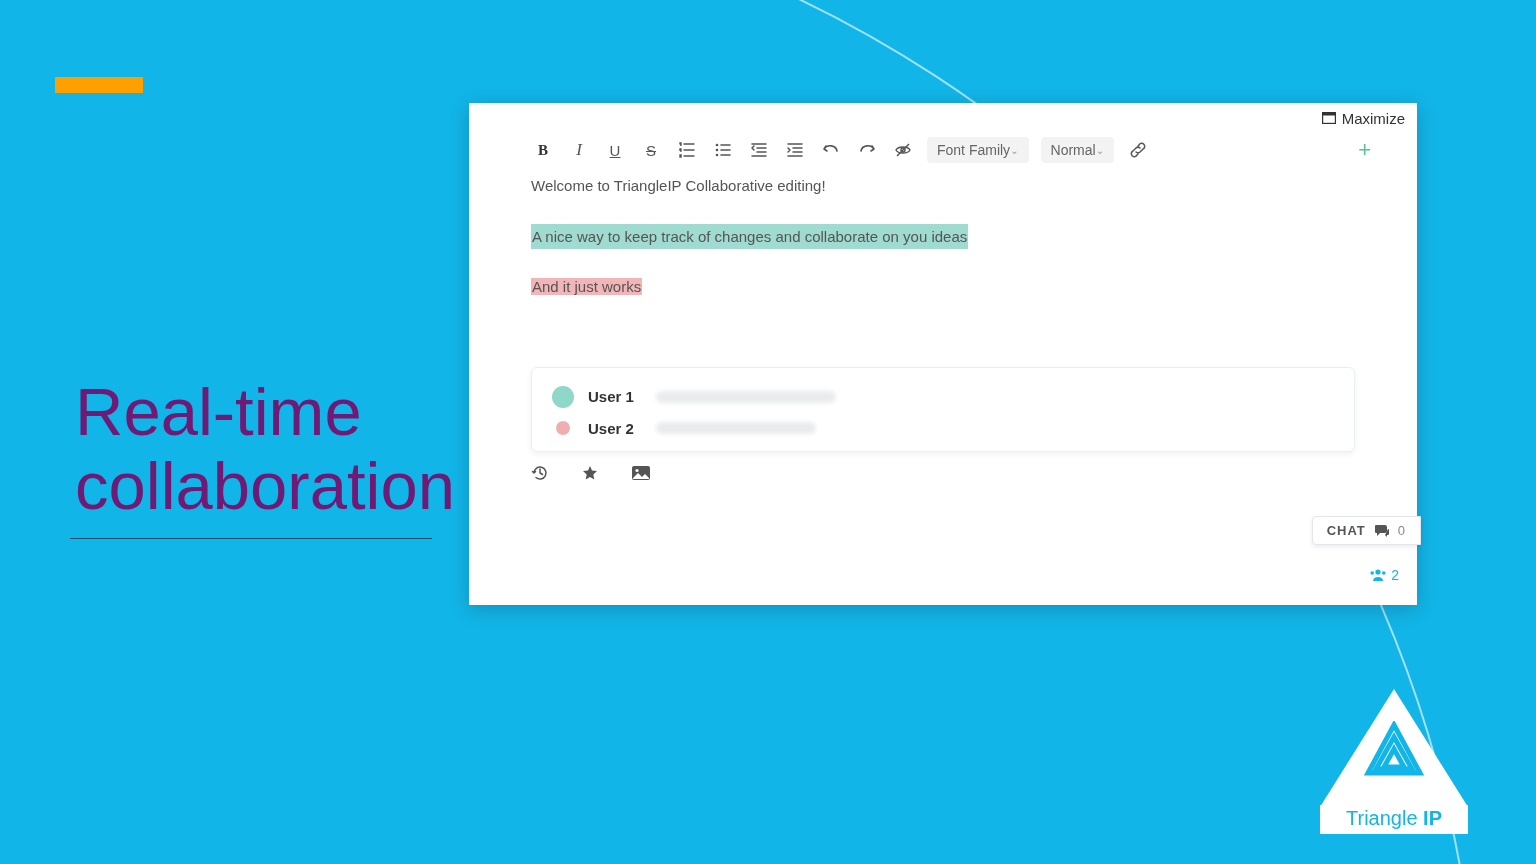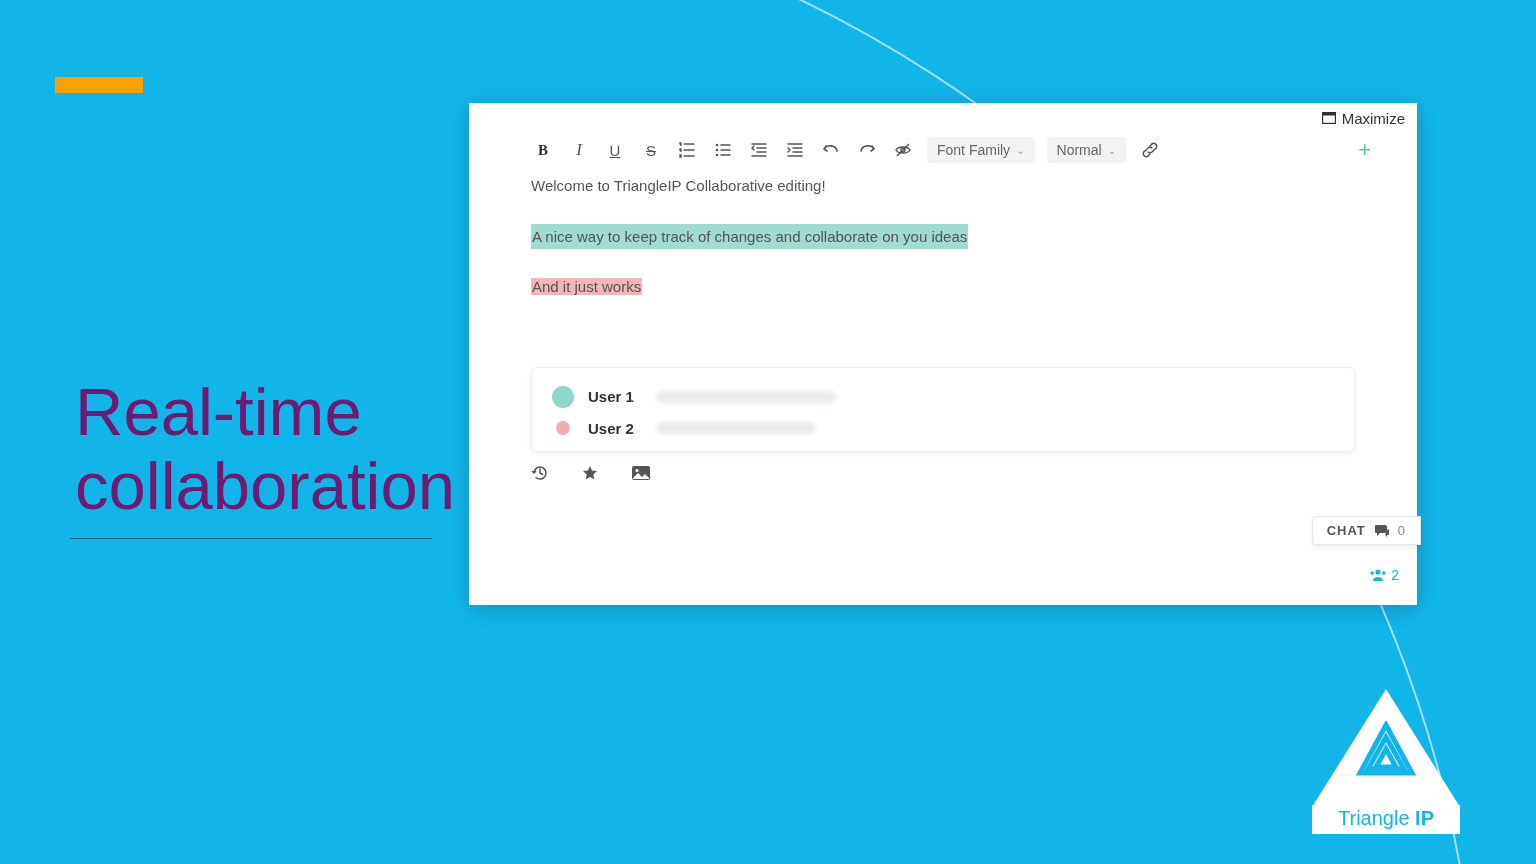--- a/index.html
+++ b/index.html
@@ -88,21 +88,21 @@
     .tb-under { text-decoration: underline; font-size: 15px; color: #555;}
     .tb-strike { text-decoration: line-through; font-size: 15px; color: #555;}
     .dropdown {
       background: #f3f3f3;
       border-radius: 4px;
       padding: 5px 10px;
       font-size: 14px;
       color: #666;
       display: flex;
       align-items: center;
-      gap: 6px;
+      gap: 0;
       cursor: pointer;
     }
     .dropdown .chev { font-size: 10px; color: #999;}
     .plus-btn {
       margin-left: auto;
       color: #57c59a;
       font-size: 22px;
       font-weight: 400;
       padding-right: 16px;
       cursor: pointer;
@@ -175,21 +175,21 @@
       right: 18px;
       bottom: 22px;
       color: #12b5e8;
       font-size: 14px;
       display: flex;
       align-items: center;
       gap: 4px;
     }
     .logo {
       position: absolute;
-      right: 76px;
+      right: 68px;
       bottom: 30px;
       text-align: center;
     }
     .logo-triangle {
       width: 0; height: 0;
       border-left: 74px solid transparent;
       border-right: 74px solid transparent;
       border-bottom: 118px solid #fff;
       position: relative;
       margin: 0 auto;

